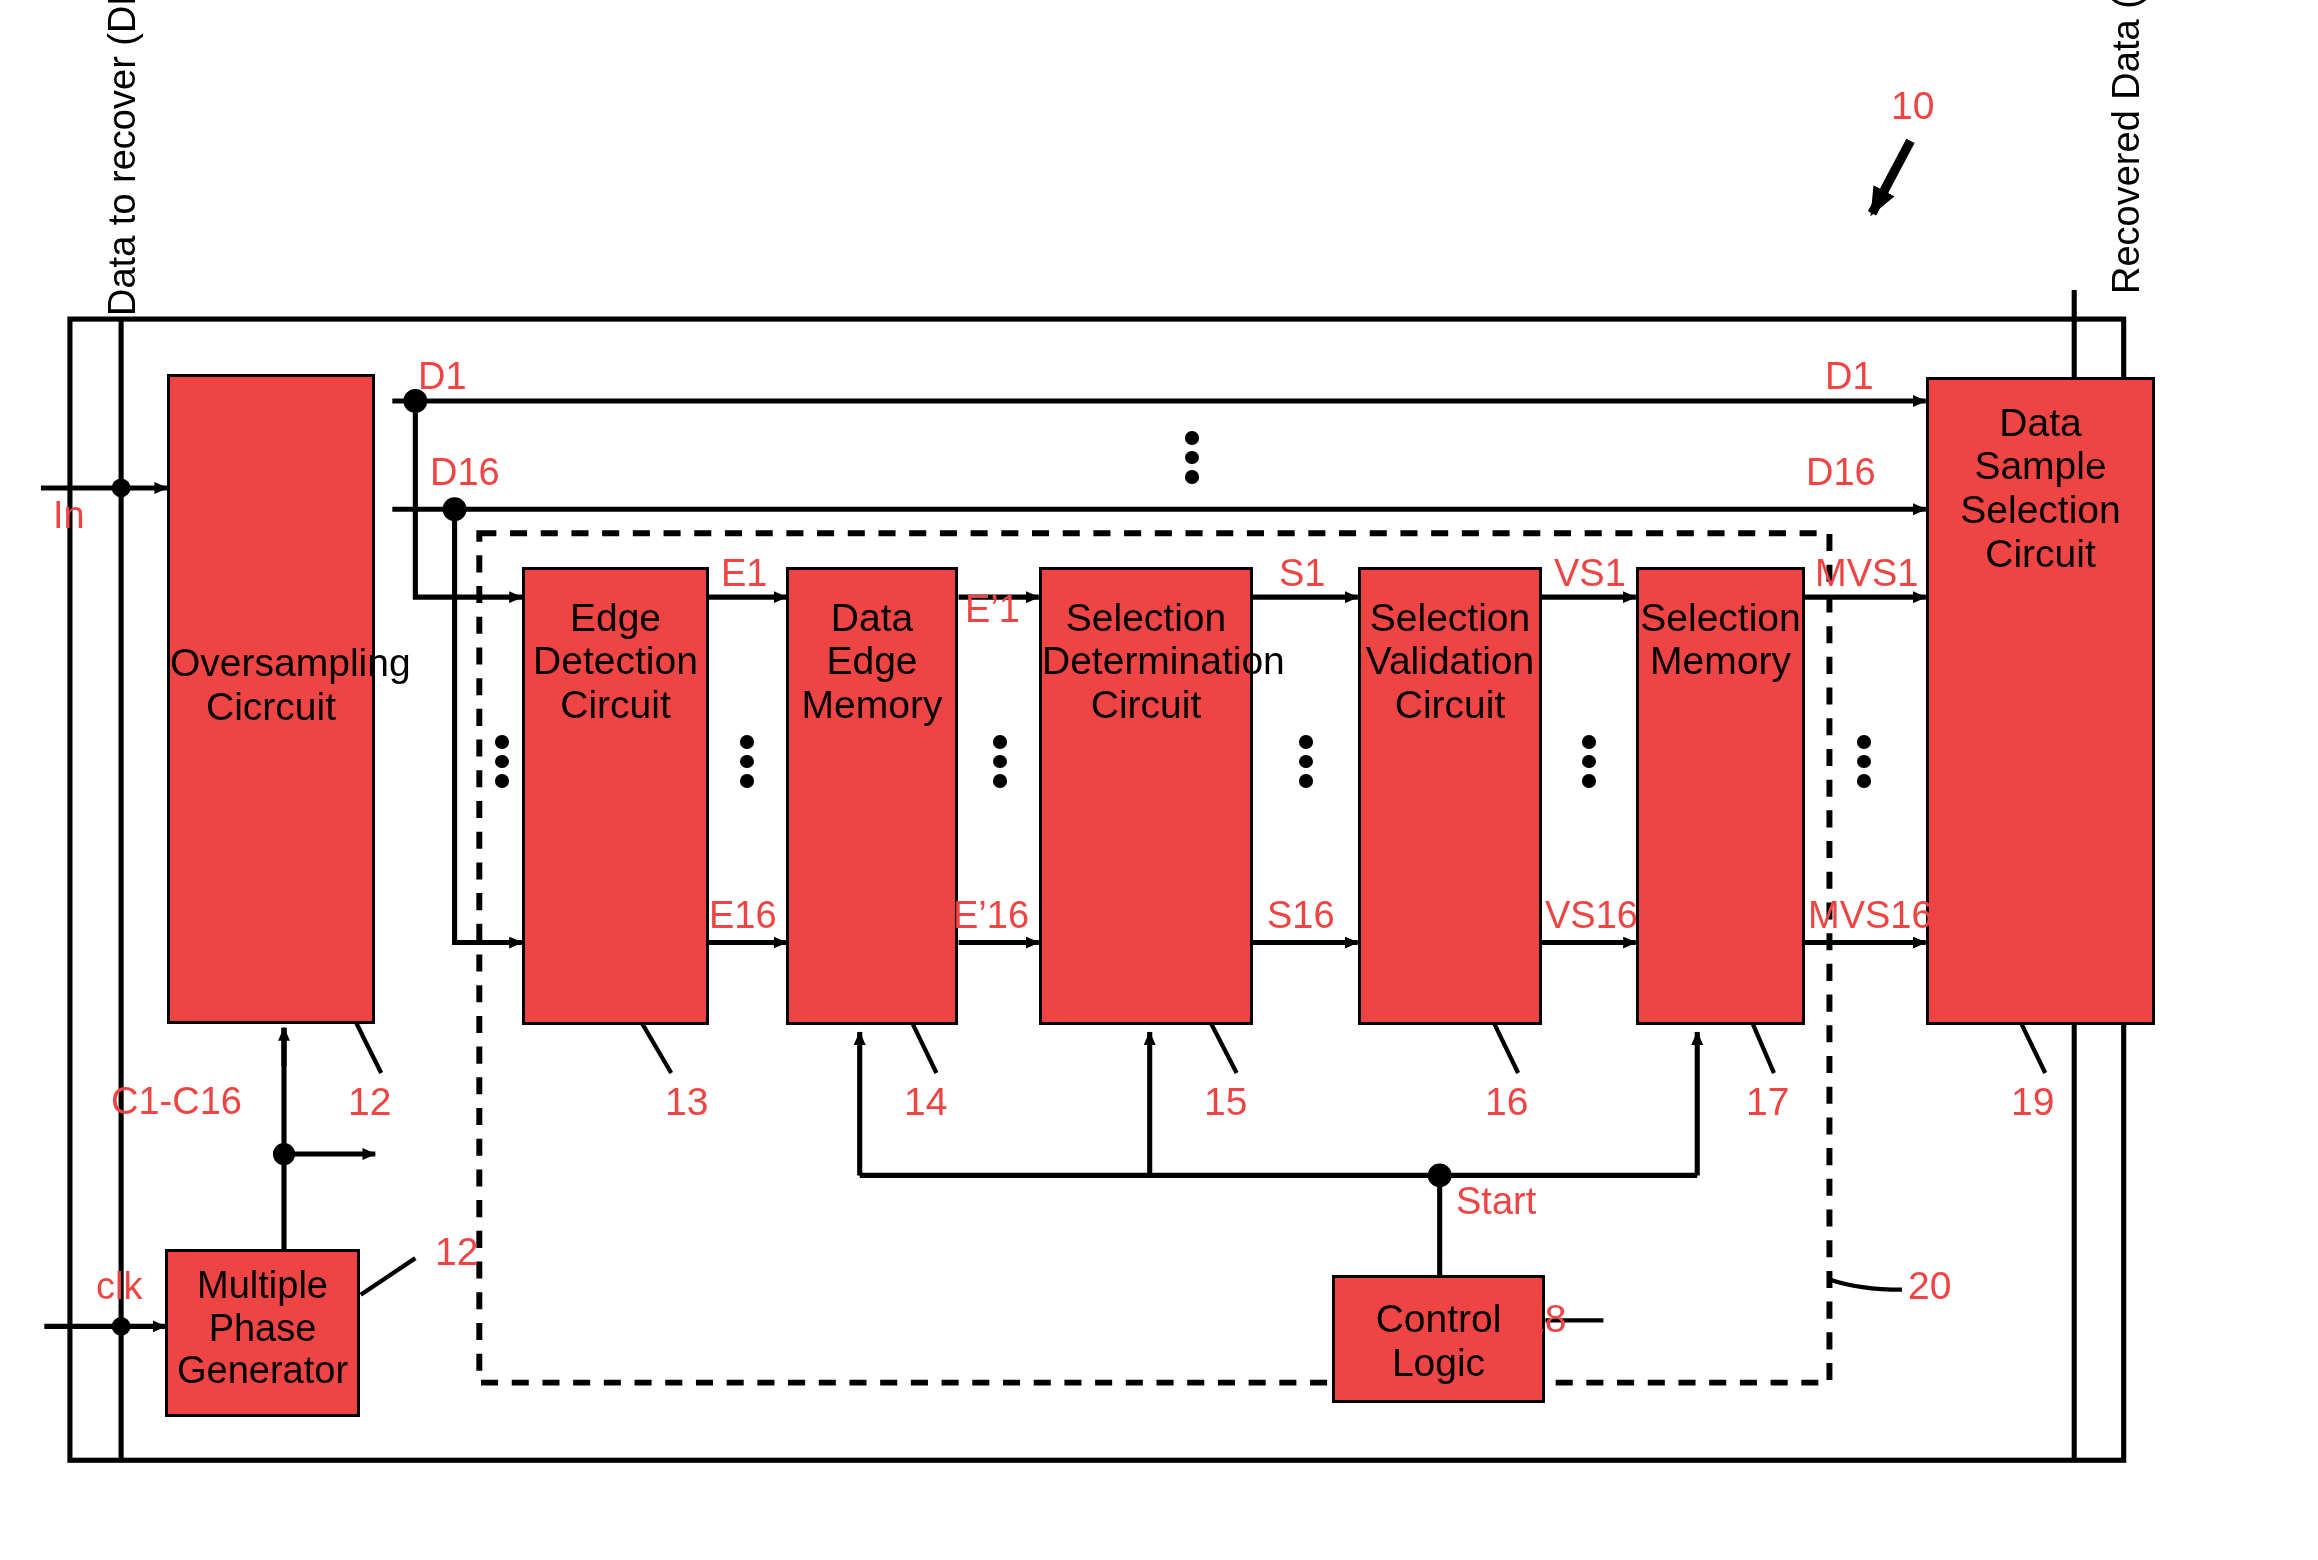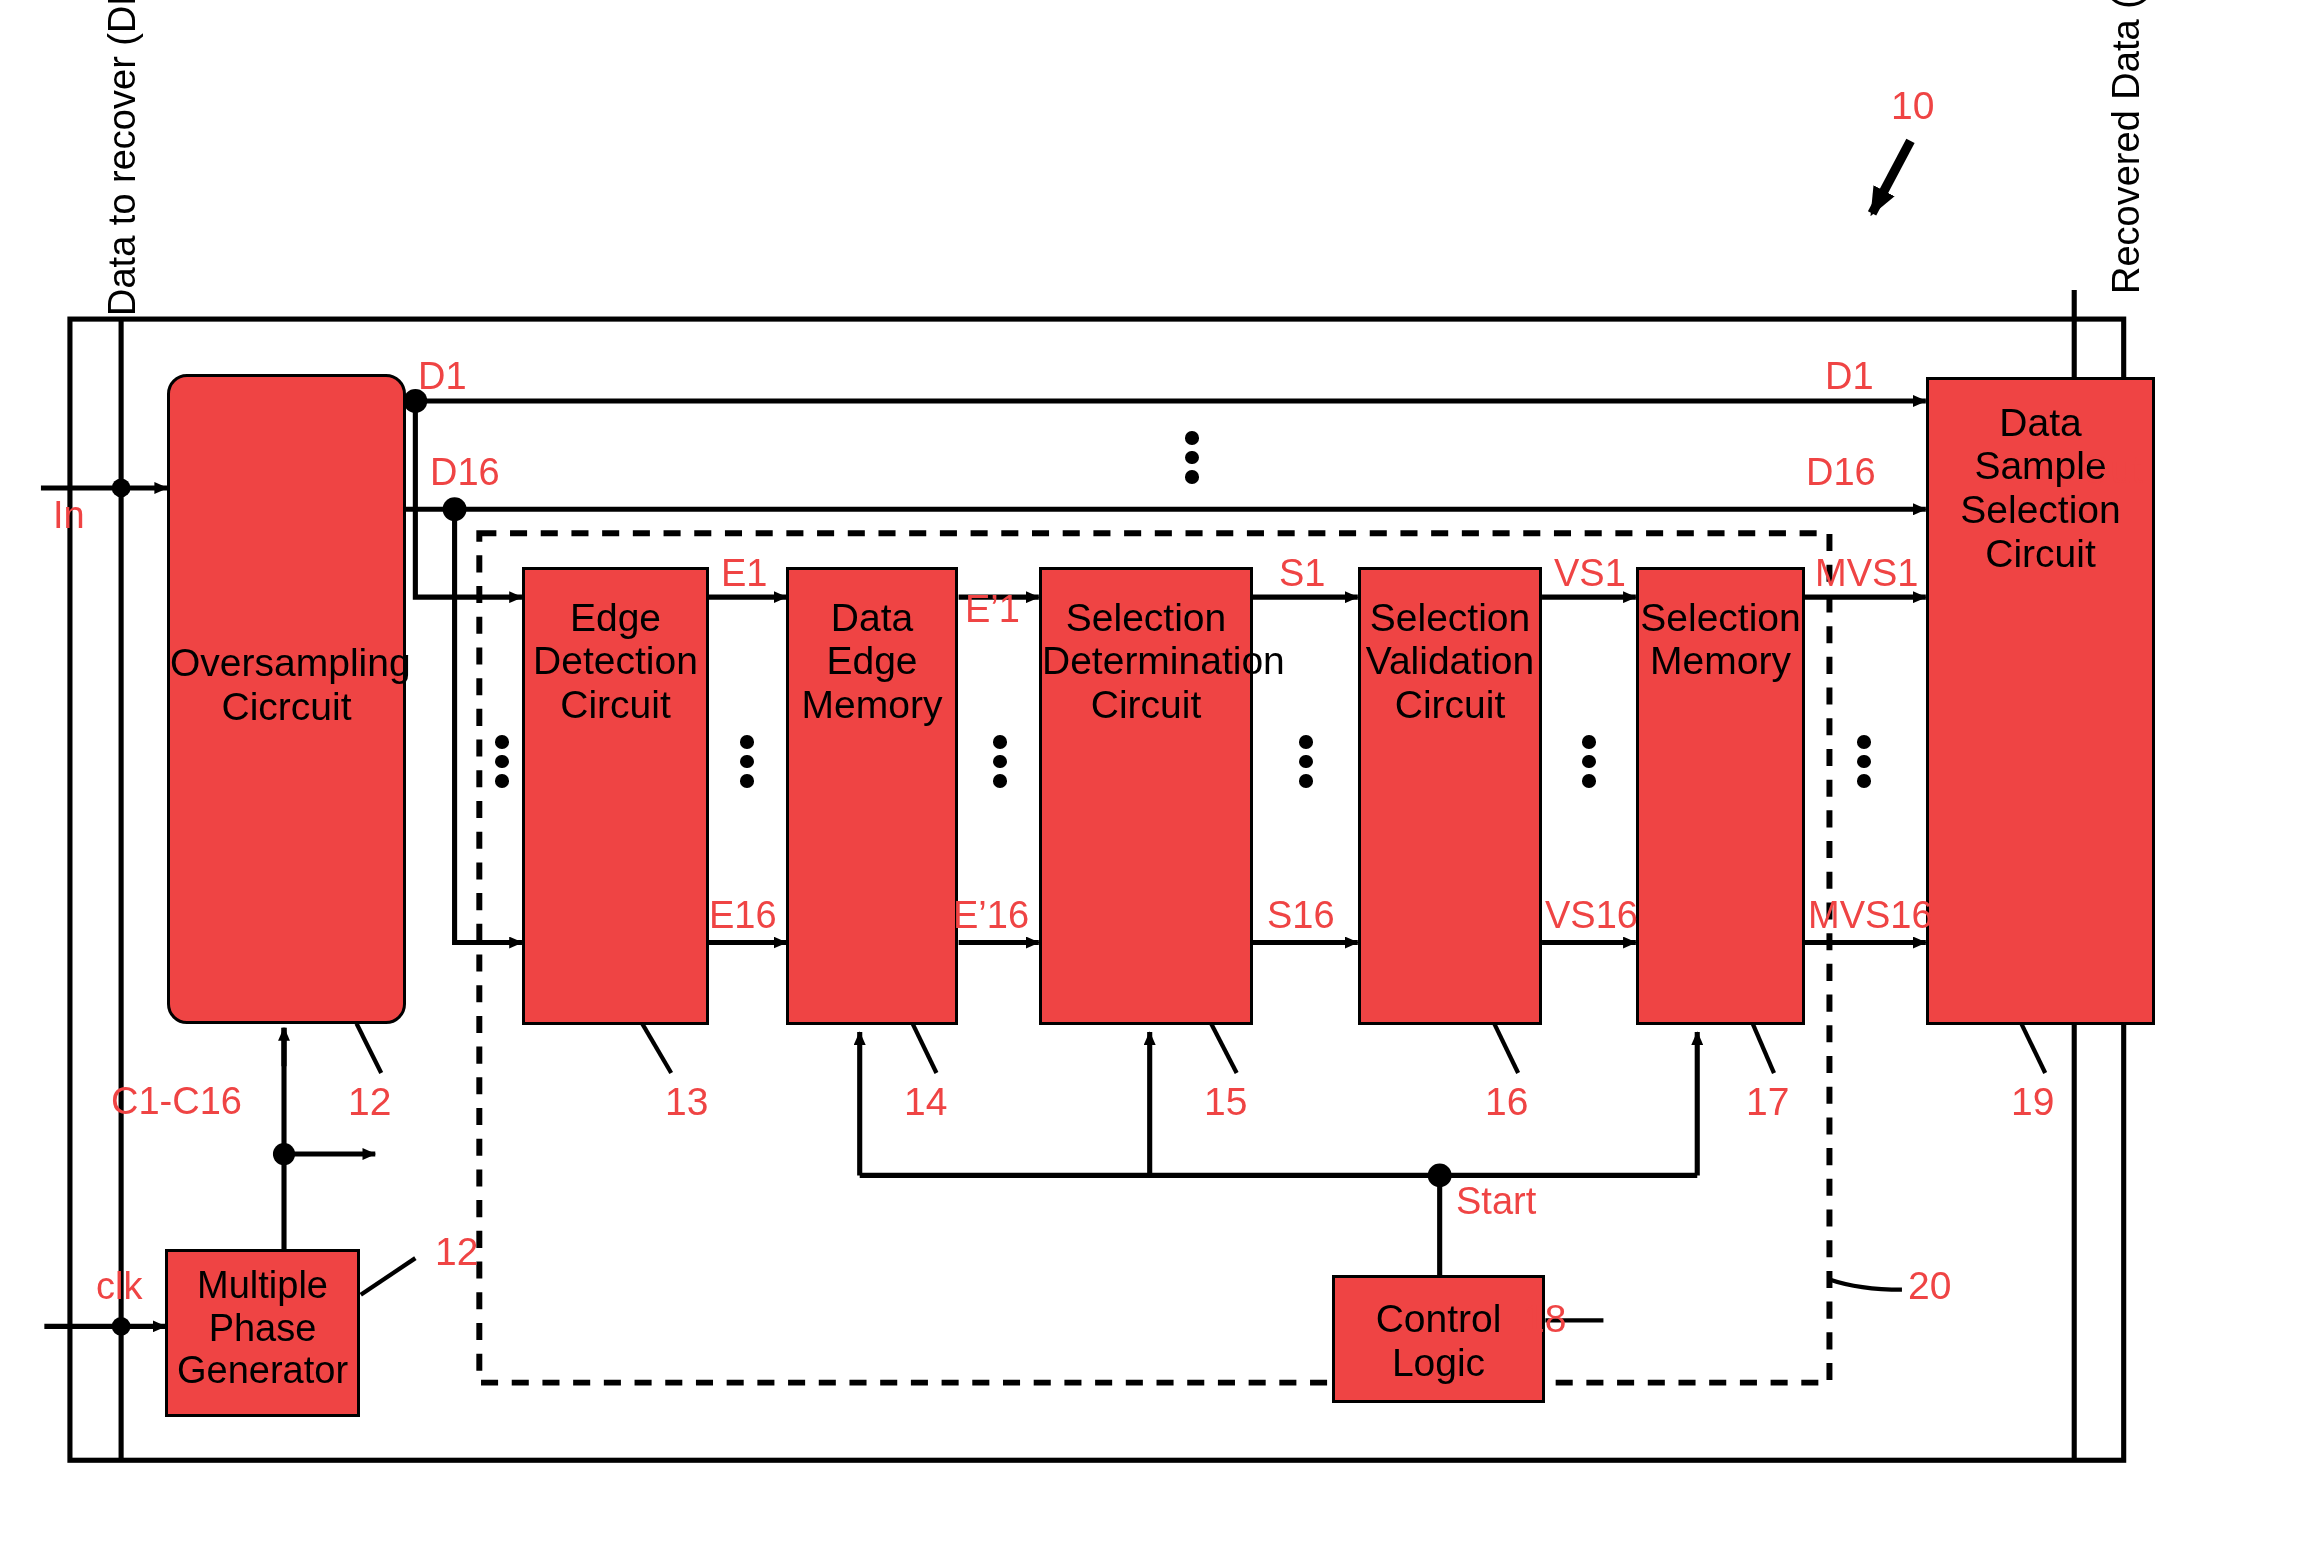--- a/index.html
+++ b/index.html
@@ -105,21 +105,21 @@
     <line x1="753" y1="1200" x2="787" y2="1258" stroke="#000" stroke-width="5"></line>
     <line x1="1070" y1="1200" x2="1098" y2="1258" stroke="#000" stroke-width="5"></line>
     <line x1="1420" y1="1200" x2="1450" y2="1258" stroke="#000" stroke-width="5"></line>
     <line x1="1752" y1="1200" x2="1780" y2="1258" stroke="#000" stroke-width="5"></line>
     <line x1="2055" y1="1200" x2="2080" y2="1258" stroke="#000" stroke-width="5"></line>
     <line x1="1812" y1="1548" x2="1880" y2="1548" stroke="#000" stroke-width="5"></line>
     <line x1="2370" y1="1200" x2="2398" y2="1258" stroke="#000" stroke-width="5"></line>
     <path d="M2145,1500 Q2180,1512 2230,1512" fill="none" stroke="#000" stroke-width="5"></path>
   </svg>
 
-  <div class="blk" style="left:167px;top:374px;width:239px;height:650px;border-radius:20px;">
+  <div class="blk" style="left:167px;top:374px;width:208px;height:650px;">
     <div class="txt blktxt" style="top:264px;">Oversampling
 Cicrcuit</div>
   </div>
 
   <div class="blk" style="left:522px;top:567px;width:187px;height:458px;">
     <div class="txt blktxt" style="top:25.6px;">Edge
 Detection
 Circuit</div>
   </div>
 

